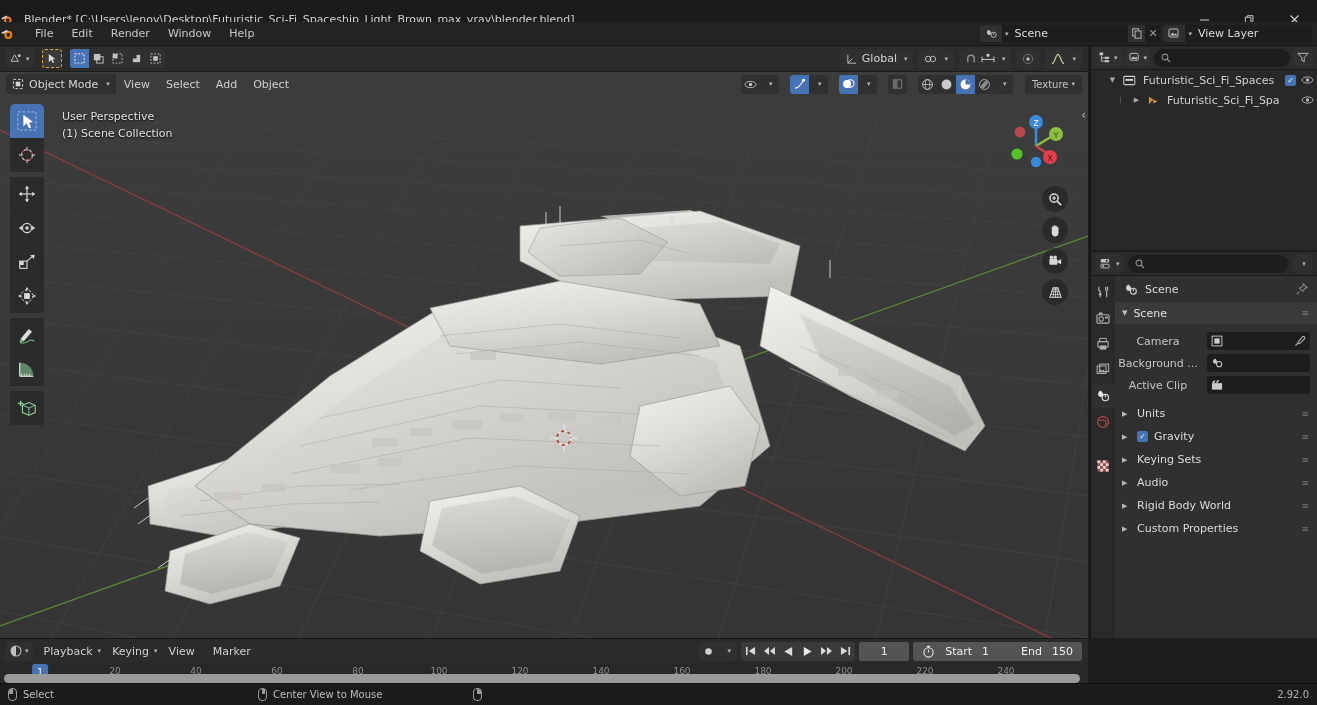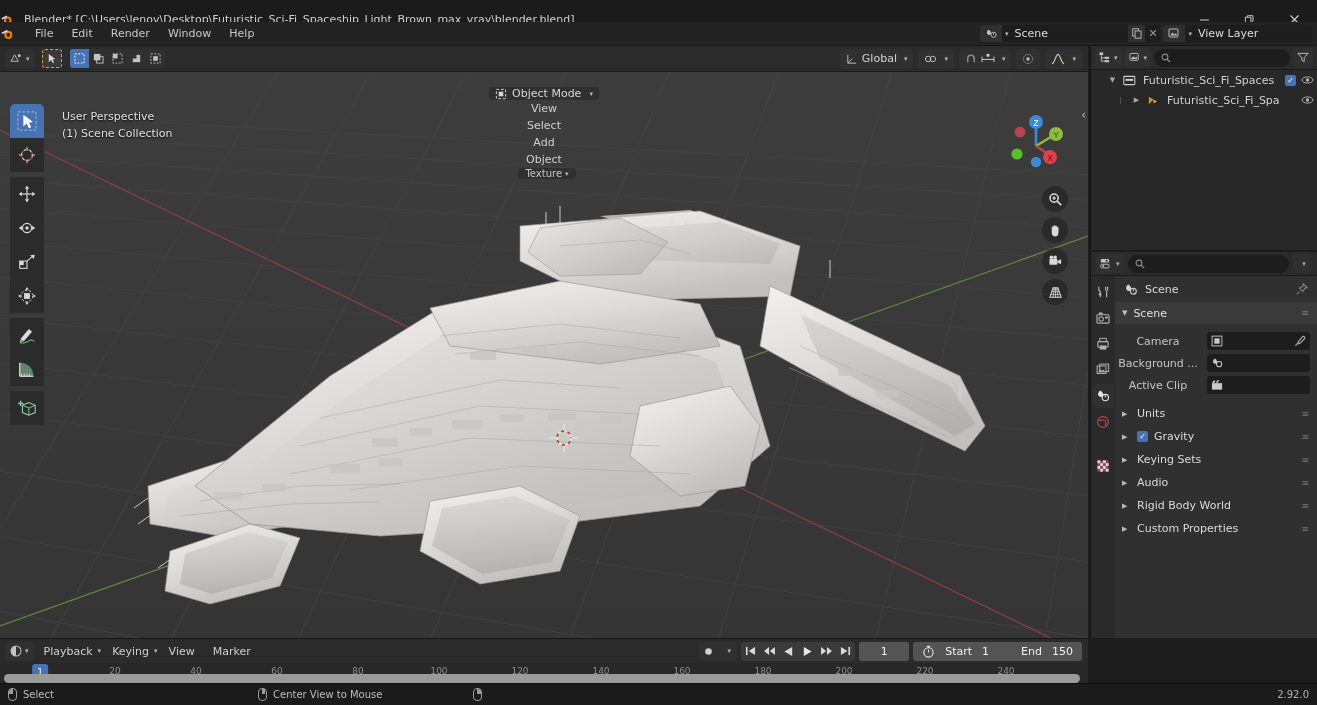--- a/index.html
+++ b/index.html
@@ -63,23 +63,22 @@
     position:absolute; left:0; top:46px; width:1088px; height:592px;
     background:#393939; overflow:hidden;
   }
   .vp-header {
     position:absolute; left:0; top:0; width:1088px; height:26px;
     background:#2b2b2b; display:flex; align-items:center; padding:0 6px;
     z-index:12; border-bottom:1px solid #1a1a1a;
   }
   .vp-header2 {
     position:absolute; left:0; top:26px; width:1088px; height:24px;
-    display:flex; align-items:center; padding:15px 6px; z-index:11;
+    display:flex; align-items:center; padding:0 6px; z-index:11;
     background:transparent;
-    flex-direction:column;
   }
   .hbtn {
     height:19px; min-width:19px; display:flex; align-items:center; justify-content:center;
     background:#303030; border-radius:3px; color:#c3c3c3; font-size:10px; padding:0 4px;
   }
   .hbtn.dashed { border:1px dashed #e0a33a; background:#3a3a3a; }
   .hgrp { display:flex; align-items:center; background:#303030; border-radius:3px; overflow:hidden; margin-right:6px; }
   .hgrp .cell { width:19px; height:19px; display:flex; align-items:center; justify-content:center; font-size:10px; color:#c3c3c3; }
   .hgrp .cell.on { background:#4772b3; color:#fff; }
   .caret { font-size:7px; color:#b5b5b5; margin-left:3px; }

